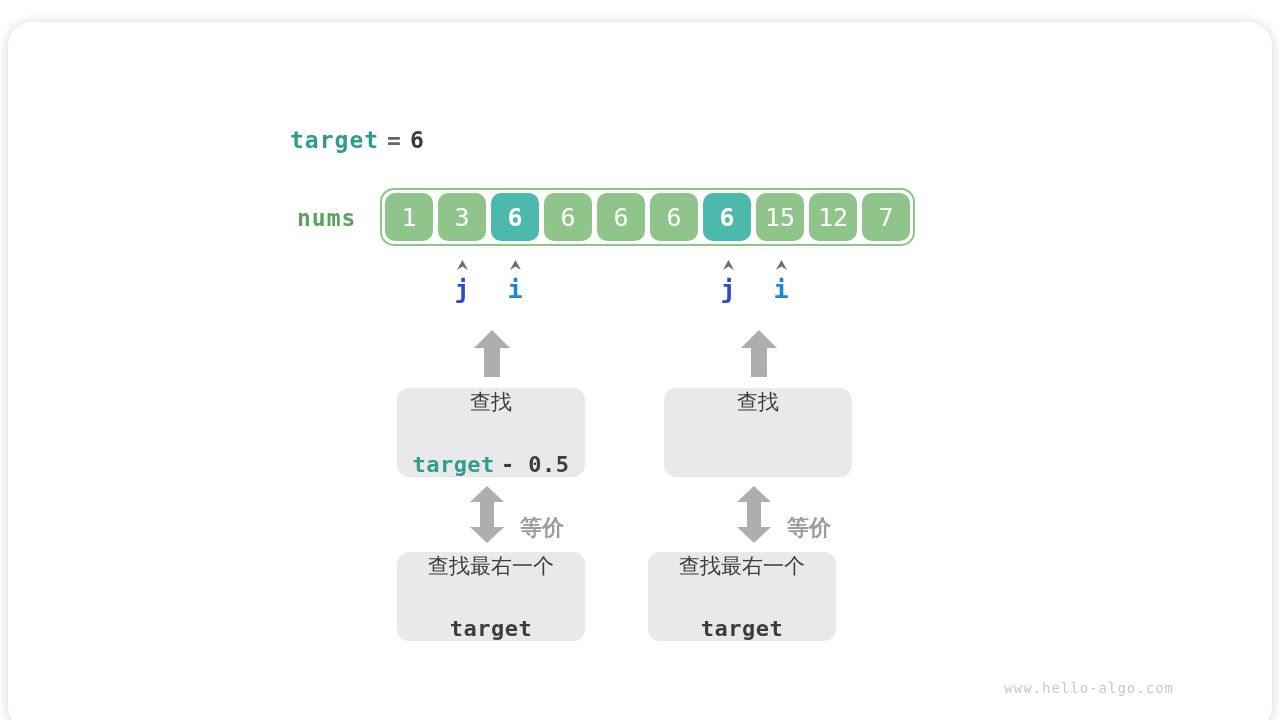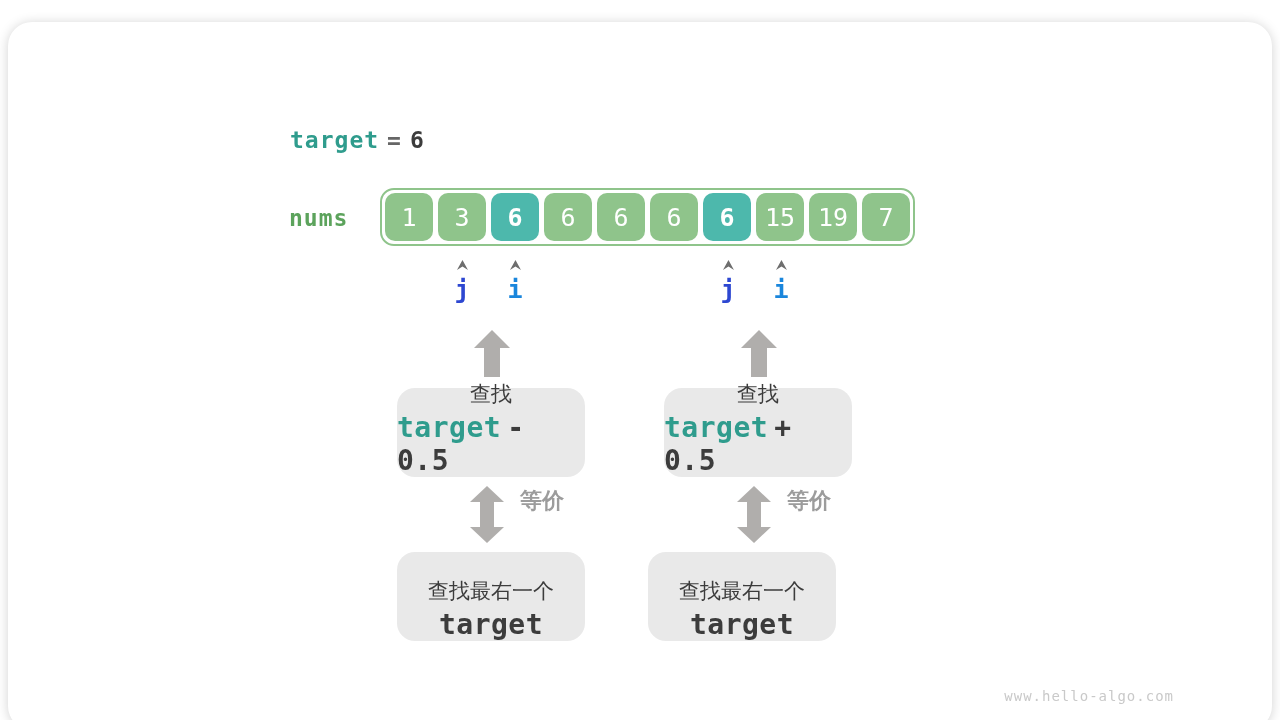--- a/index.html
+++ b/index.html
@@ -17,21 +17,21 @@
   .mono{font-family:"DejaVu Sans Mono","Liberation Mono",monospace;}
 
   
   .target-line{position:absolute;left:290px;top:111px;font-size:23px;font-weight:bold;
     letter-spacing:1px;}
   .kw-teal{color:var(--teal);}
   .equals{color:#666;margin:0 8px;font-weight:bold;}
   .target-value{color:var(--dark);}
 
   
-  .nums-label{position:absolute;left:289px;top:189px;font-size:23px;font-weight:bold;
+  .nums-label{position:absolute;left:297px;top:189px;font-size:23px;font-weight:bold;
     color:var(--green-text);letter-spacing:1px;}
 
   
   .array-wrap{position:absolute;left:380px;top:172px;display:flex;gap:5px;
     border:2px solid var(--border-green);border-radius:14px;padding:3px;background:#fff;}
   .cell{width:48px;height:48px;border-radius:10px;background:var(--cell-green);
     color:#fff;font-size:25px;display:flex;align-items:center;justify-content:center;}
   .cell.hl{background:var(--cell-teal);font-weight:bold;}
 
   
@@ -40,32 +40,32 @@
   .caret{display:block;margin-bottom:5px;}
   .ptr-label{font-size:25px;font-weight:bold;line-height:1.1;}
   .ptr-j{color:var(--j-blue);}
   .ptr-i{color:var(--i-blue);}
 
   
   .up-arrow{position:absolute;top:314px;transform:translateX(-50%);}
 
   
   .flow-box{position:absolute;width:188px;height:89px;background:var(--box-bg);
-    border-radius:18px;display:flex;flex-direction:column;align-items:center;
-    justify-content:flex-end;gap:3px;}
+    border-radius:12px;display:flex;flex-direction:column;align-items:center;
+    justify-content:space-between;gap:14px;}
   .box-line1{font-size:21px;color:var(--dark);}
-  .box-code{font-size:28px;font-weight:bold;color:var(--dark);letter-spacing:0.5px;}
+  .box-code{font-size:22px;font-weight:bold;color:var(--dark);letter-spacing:0.5px;}
   .box-code .kw-teal{margin-right:6px;}
 
   
-  .equiv{position:absolute;display:flex;align-items:flex-start;transform:translateX(-50%);}
+  .equiv{position:absolute;display:flex;align-items:flex-end;transform:translateX(-50%);}
   .equiv-label{font-size:22px;font-weight:bold;color:var(--gray-label);margin-left:16px;}
 
   
-  .watermark{position:absolute;right:40px;bottom:32px;font-size:14px;color:var(--watermark);
+  .watermark{position:absolute;right:40px;bottom:40px;font-size:14px;color:var(--watermark);
     letter-spacing:1px;}
 </style>
 </head>
 <body>
 
 <div id="stage">
   <div class="card"></div>
 
   <div class="target-line mono">
     <span class="kw-teal">target</span><span class="equals">=</span><span class="target-value">6</span>
@@ -75,21 +75,21 @@
 
   <div class="array-wrap mono">
     <span class="cell">1</span>
     <span class="cell">3</span>
     <span class="cell hl">6</span>
     <span class="cell">6</span>
     <span class="cell">6</span>
     <span class="cell">6</span>
     <span class="cell hl">6</span>
     <span class="cell">15</span>
-    <span class="cell">19</span>
+    <span class="cell">12</span>
     <span class="cell">7</span>
   </div>
 
   <div class="pointer" style="left:462px">
     <svg class="caret" width="12" height="11" viewBox="0 0 12 11">
         <polygon points="6,0 11.5,10 6,6.5 0.5,10" fill="#6e6e6e"></polygon>
       </svg>
     <span class="ptr-label ptr-j mono">j</span>
   </div>
   <div class="pointer" style="left:515px">
@@ -119,23 +119,20 @@
     </svg>
 
   <div class="flow-box" style="left:397px;top:372px">
     <div class="box-line1">查找</div>
     <div class="box-code mono">
       <span class="kw-teal">target</span><span>- 0.5</span>
     </div>
   </div>
   <div class="flow-box" style="left:664px;top:372px">
     <div class="box-line1">查找</div>
-    <div class="box-code mono">
-      <span class="kw-teal">target</span><span>+ 0.5</span>
-    </div>
   </div>
 
   <div class="equiv" style="left:517px;top:470px">
     <svg width="34" height="57" viewBox="0 0 34 57">
         <polygon points="17,0 34,16 24,16 24,41 34,41 17,57 0,41 10,41 10,16 0,16" fill="#b0aeac"></polygon>
       </svg>
     <span class="equiv-label">等价</span>
   </div>
   <div class="equiv" style="left:784px;top:470px">
     <svg width="34" height="57" viewBox="0 0 34 57">

